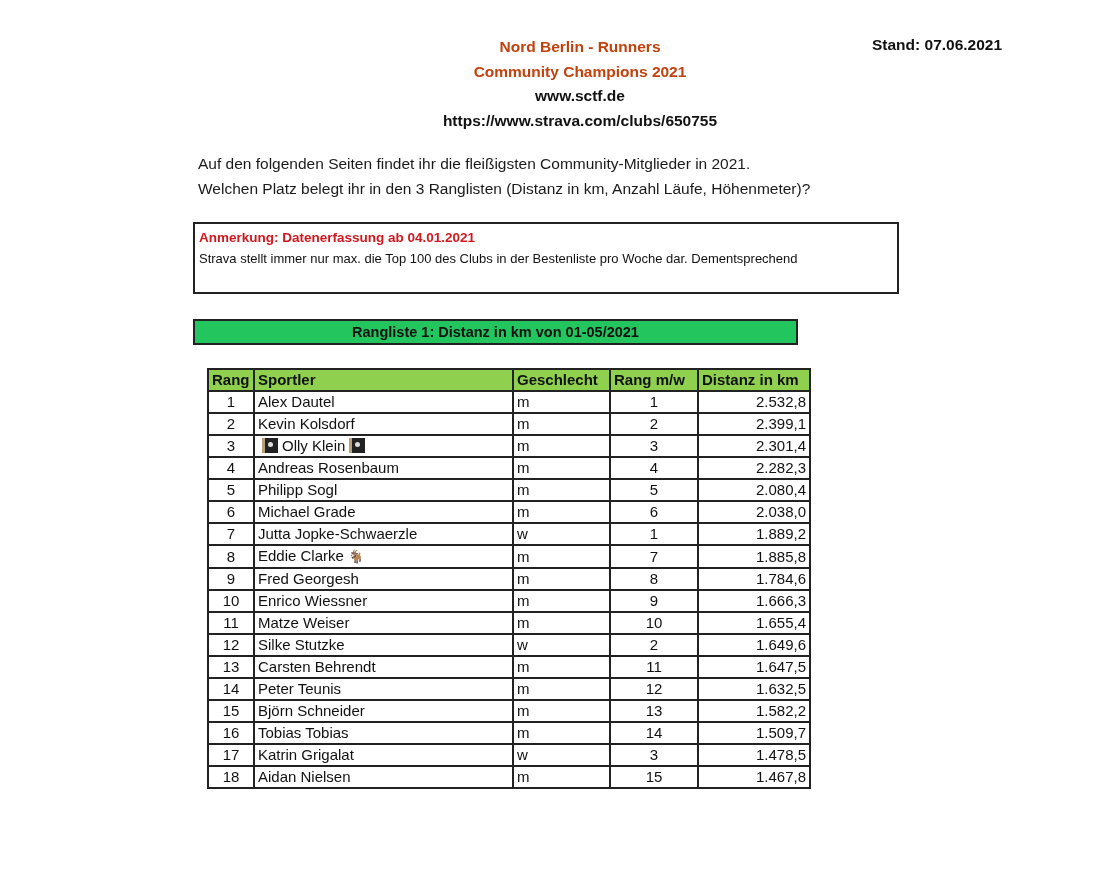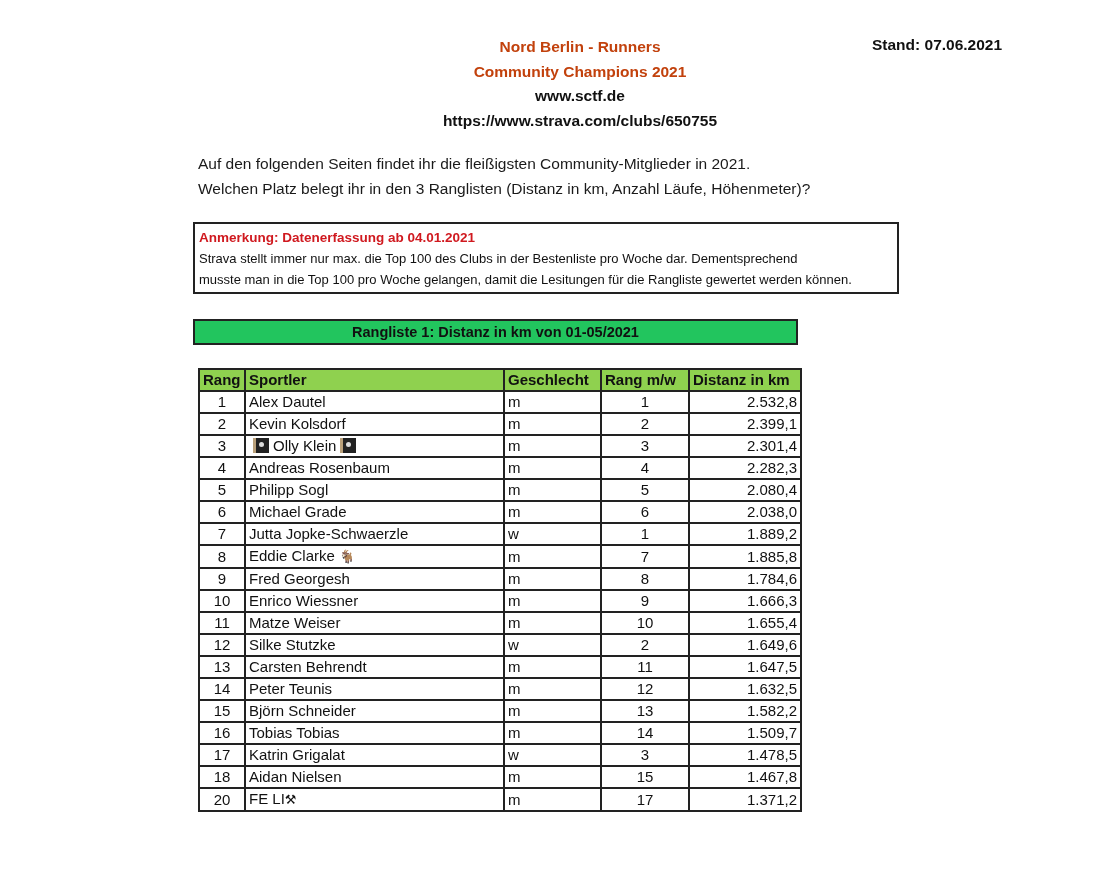--- a/index.html
+++ b/index.html
@@ -16,21 +16,21 @@
     border: 2px solid #222; box-sizing: border-box; padding: 4px 4px 0 4px;
   }
   .note-head { color: #d0191f; font-weight: bold; font-size: 13.5px; line-height: 20px; }
   .note-line { font-size: 13px; line-height: 21px; white-space: nowrap; }
   .rank-title {
     position: absolute; left: 193px; top: 319px; width: 605px; height: 26px;
     background: #22c55e; border: 2px solid #222; box-sizing: border-box;
     text-align: center; font-weight: bold; font-size: 14.5px; line-height: 22px;
   }
   table.rank {
-    position: absolute; left: 198px; top: 368px; border-collapse: collapse;
+    position: absolute; left: 207px; top: 368px; border-collapse: collapse;
     font-size: 15px; table-layout: fixed;
   }
   table.rank th, table.rank td {
     border: 2px solid #222; height: 20px; padding: 0 3px; line-height: 20px; white-space: nowrap; overflow: hidden;
   }
   table.rank th { background: #8fd14f; font-weight: bold; text-align: left; font-size: 15px; }
   td.c-rang { text-align: center; }
   td.c-rmw { text-align: center; }
   td.c-dist { text-align: right; }
   .emoji { font-family: "DejaVu Sans", sans-serif; font-size: 13px; }
@@ -50,21 +50,20 @@
 <div class="stand">Stand: 07.06.2021</div>
 
 <div class="intro">
   <div>Auf den folgenden Seiten findet ihr die fleißigsten Community-Mitglieder in 2021.</div>
   <div>Welchen Platz belegt ihr in den 3 Ranglisten (Distanz in km, Anzahl Läufe, Höhenmeter)?</div>
 </div>
 
 <div class="note-box">
   <div class="note-head">Anmerkung:  Datenerfassung ab 04.01.2021</div>
   <div class="note-line">Strava stellt immer nur max. die Top 100 des Clubs in der Bestenliste pro Woche dar. Dementsprechend</div>
-  <div class="note-line">musste man in die Top 100 pro Woche gelangen, damit die Lesitungen für die Rangliste gewertet werden können.</div>
 </div>
 
 <div class="rank-title">Rangliste 1: Distanz in km von 01-05/2021</div>
 
 <table class="rank">
   <colgroup>
     <col style="width:46px">
       <col style="width:259px">
       <col style="width:97px">
       <col style="width:88px">
@@ -199,21 +198,14 @@
         <td class="c-rmw">3</td>
         <td class="c-dist">1.478,5</td>
       </tr>
       <tr>
         <td class="c-rang">18</td>
         <td class="c-name"><span>Aidan Nielsen</span></td>
         <td class="c-gender">m</td>
         <td class="c-rmw">15</td>
         <td class="c-dist">1.467,8</td>
       </tr>
-      <tr>
-        <td class="c-rang">20</td>
-        <td class="c-name"><span>FE LI</span><span class="emoji">⚒</span></td>
-        <td class="c-gender">m</td>
-        <td class="c-rmw">17</td>
-        <td class="c-dist">1.371,2</td>
-      </tr>
     </tbody>
 </table>
 
 </body></html>

